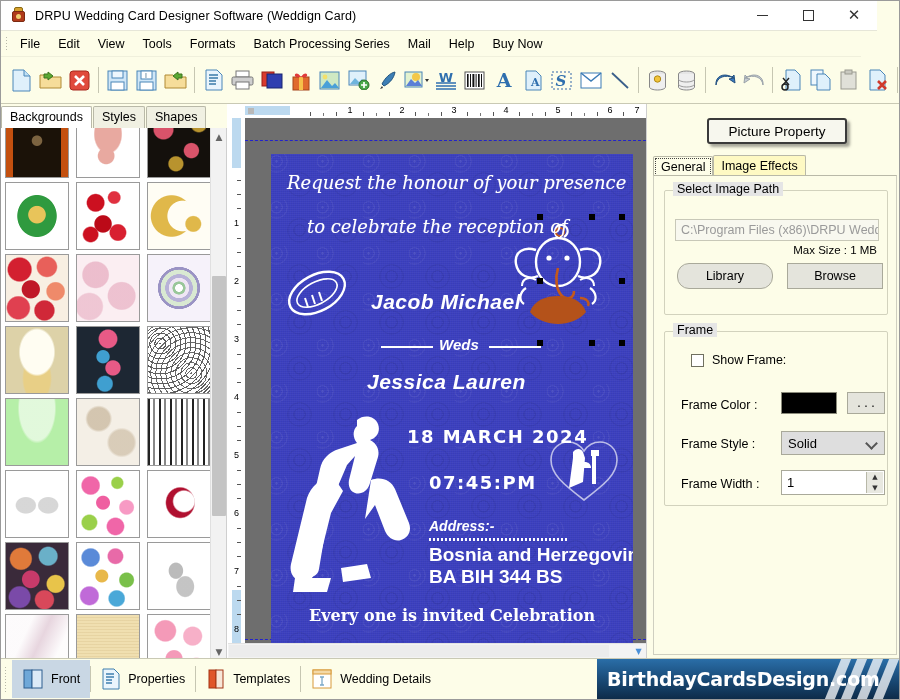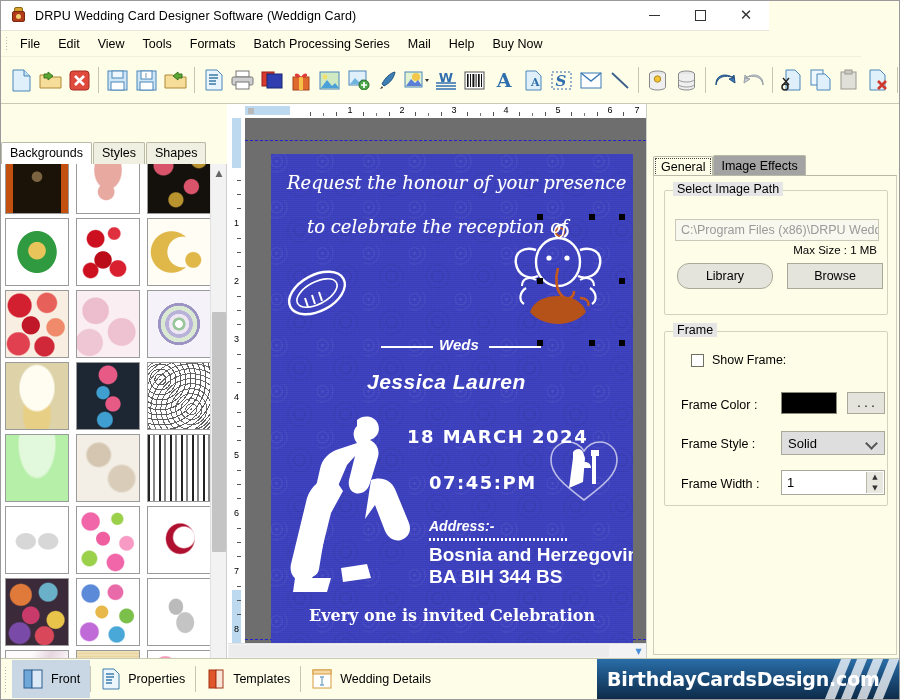--- a/index.html
+++ b/index.html
@@ -13,21 +13,21 @@
   #app {
     position: relative;
     width: 900px; height: 700px;
     border: 1px solid #9a9a9a;
     background: #fdfde8;
     overflow: hidden;
   }
 
   
   #titlebar {
-    position: absolute; left: 0; top: 0; width: 768px; height: 30px;
+    position: absolute; left: 0; top: 0; width: 876px; height: 30px;
     background: #ffffff;
     display: flex; align-items: center;
     border-bottom: 1px solid #e6e6d8;
   }
   #app-icon {
     width: 17px; height: 17px; margin-left: 9px; margin-right: 8px;
     position: relative; flex: none;
   }
   #app-icon .ic-body {
     position: absolute; left: 2px; top: 4px; width: 13px; height: 11px;
@@ -84,21 +84,21 @@
   .tb-btn {
     width: 29px; height: 30px; display: flex; align-items: center; justify-content: center;
     position: relative; flex: none;
   }
   .tb-sep { width: 1px; height: 26px; background: #c6c6b2; margin: 0 4px; flex: none; }
   .tb-btn svg { display: block; }
 
   
   #left-panel {
     position: absolute; left: 0; top: 103px; width: 226px; height: 556px;
-    background: #3b82f6; border-right: 1px solid #cfcfcf; margin-top: 36px;
+    background: #3b82f6; border-right: 1px solid #cfcfcf;
   }
   #left-tabs {
     position: absolute; left: 0; top: 0; width: 226px; height: 24px;
     background: #fdfde8; display: flex; align-items: flex-end;
   }
   .ltab {
     font-size: 12.5px; padding: 3px 8px 4px 8px; color: #000;
     border: 1px solid #b9b9a8; border-bottom: none; background: #f0f0e2;
     margin-right: 1px; border-radius: 2px 2px 0 0; line-height: 14px;
   }
@@ -229,21 +229,21 @@
   #pp-badge {
     position: absolute; left: 60px; top: 14px; width: 140px; height: 26px;
     background: #f7f7ee; border: 2px solid #3a3a3a; border-radius: 3px;
     display: flex; align-items: center; justify-content: center;
     font-size: 13.5px; color: #000;
     box-shadow: 3px 3px 3px rgba(0,0,0,.35);
   }
   #rp-tabs { position: absolute; left: 6px; top: 51px; display: flex; align-items: flex-end; }
   .rtab {
     font-size: 12.5px; padding: 3px 7px 4px; border: 1px solid #b9b9a8;
-    background: #a3a3a3; color: #000; line-height: 14px; border-bottom: none;
+    background: #fef9c3; color: #000; line-height: 14px; border-bottom: none;
     border-radius: 2px 2px 0 0;
   }
   .rtab.active {
     background: #fdfde8; font-weight: normal; position: relative; top: 1px;
     outline: 1px dotted #444; outline-offset: -3px;
   }
   #rp-body {
     position: absolute; left: 6px; top: 71px; width: 244px; height: 480px;
     background: #fdfde8; border: 1px solid #cfcfc0; border-top: 1px solid #b9b9a8;
   }
@@ -834,20 +834,21 @@
         <div class="sel-handle" style="left:318px;top:60px;"></div>
         <div class="sel-handle" style="left:348px;top:60px;"></div>
         <div class="sel-handle" style="left:266px;top:124px;"></div>
         <div class="sel-handle" style="left:348px;top:124px;"></div>
         <div class="sel-handle" style="left:266px;top:186px;"></div>
         <div class="sel-handle" style="left:318px;top:186px;"></div>
         <div class="sel-handle" style="left:348px;top:186px;"></div>
 
         <div class="ctext" id="c-line1" style="left:16px;top:18px;">Request the honour of your presence</div>
         <div class="ctext" id="c-line2" style="left:36px;top:62px;">to celebrate the reception of</div>
+        <div class="ctext" id="c-groom" style="left:100px;top:136px;">Jacob Michael</div>
         <div class="weds-rule" style="left:110px;top:192px;width:52px;"></div>
         <div class="ctext" id="c-weds" style="left:168px;top:182px;">Weds</div>
         <div class="weds-rule" style="left:218px;top:192px;width:52px;"></div>
         <div class="ctext" id="c-bride" style="left:96px;top:216px;">Jessica Lauren</div>
 
         <svg style="position:absolute;left:14px;top:256px;" width="152" height="192" viewBox="0 0 152 192">
           <g fill="#ffffff">
             <path d="M72 10c7-6 18-4 21 4 3 8-2 14-8 16 6 3 10 9 8 17l-8 26c-2 8-9 12-15 10-5-2-7-7-6-13l6-24-8 9-12 28-10 40-6 36c-1 6-6 9-11 7-5-2-7-7-6-13l8-50 10-44c2-10 9-17 19-20l18-6c-4-5-5-12 0-17z"></path>
             <path d="M48 66c-12 2-22 10-26 22L6 154c-2 9 3 16 11 17 7 1 13-4 15-12l14-56 12-22z"></path>
             <path d="M86 70c10-4 20 0 24 9l14 34c3 8-1 15-8 17-6 2-13-2-16-9l-10-26-10 14z"></path>
@@ -870,20 +871,21 @@
         <div id="c-addr-rule" style="left:158px;top:384px;"></div>
         <div class="ctext" id="c-addr1" style="left:158px;top:390px;">Bosnia and Herzegovina</div>
         <div class="ctext" id="c-addr2" style="left:158px;top:412px;">BA BIH 344 BS</div>
 
         <div class="ctext" id="c-footer" style="left:38px;top:452px;">Every one is invited Celebration</div>
       </div>
     </div>
   </div>
 
   <div id="right-panel">
+    <div id="pp-badge">Picture Property</div>
 
     <div id="rp-tabs">
       <div class="rtab active">General</div>
       <div class="rtab">Image Effects</div>
     </div>
 
     <div id="rp-body">
 
       <div class="group" id="grp-path">
         <div class="legend">Select Image Path</div>

